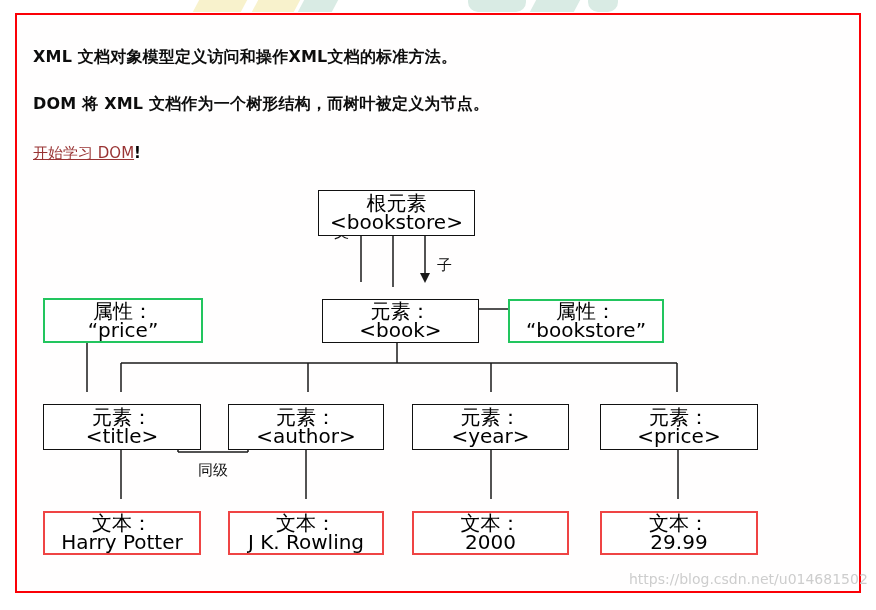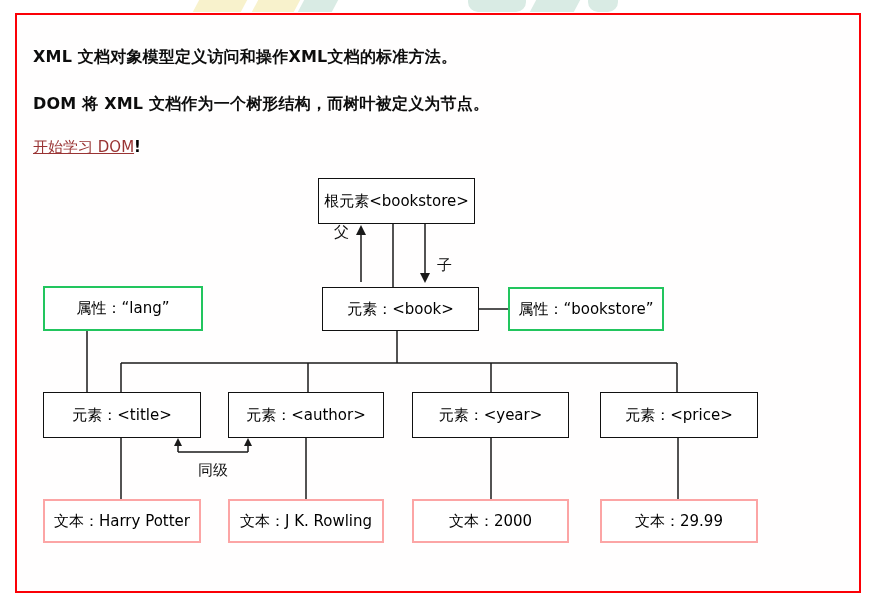--- a/index.html
+++ b/index.html
@@ -24,26 +24,26 @@
     color:#0d0d0d;white-space:nowrap;letter-spacing:0.2px;
   }
   .link-line{position:absolute;font-size:15px;white-space:nowrap;}
   .link-line a{color:#993333;text-decoration:underline;cursor:pointer;}
   .link-line .bang{color:#000;font-weight:bold;}
 
   svg.wires{position:absolute;left:0;top:0;pointer-events:none;}
 
   .box{
     position:absolute;background:#fff;box-sizing:border-box;
-    display:flex;flex-direction:row;align-items:center;justify-content:center;
-    font-size:15px;line-height:19px;text-align:center;white-space:nowrap;
+    display:flex;flex-direction:column;align-items:center;justify-content:center;
+    font-size:20px;line-height:19px;text-align:center;white-space:nowrap;margin-top:12px;
   }
   .box-black{border:1.5px solid #111;}
   .box-red{border:2px solid #22c55e;}
-  .box-blue{border:2px solid #fca5a5;}
+  .box-blue{border:2px solid #ef4444;}
 
   .arrow-label{position:absolute;font-size:15px;color:#111;white-space:nowrap;}
   .sibling-label{position:absolute;font-size:15px;color:#111;text-align:center;width:50px;margin-top:8px;}
 
   .watermark{
     position:absolute;left:629px;top:571px;font-size:14px;color:#c9c9c9;
     opacity:.92;letter-spacing:0px;white-space:nowrap;z-index:3;
   }
 </style>
 </head>
@@ -55,21 +55,21 @@
   <div class="deco yellow skew" style="left:255px;width:42px"></div>
   <div class="deco teal skew" style="left:301px;width:34px"></div>
   <div class="deco teal blob" style="left:468px;width:58px"></div>
   <div class="deco teal skew" style="left:533px;width:44px"></div>
   <div class="deco teal blob" style="left:588px;width:30px"></div>
 
   <div class="frame"></div>
 
   <div class="para" style="left:33px;top:47px">XML 文档对象模型定义访问和操作XML文档的标准方法。</div>
   <div class="para" style="left:33px;top:94px">DOM 将 XML 文档作为一个树形结构，而树叶被定义为节点。</div>
-  <div class="link-line" style="left:33px;top:138px">
+  <div class="link-line" style="left:33px;top:144px">
     <a>开始学习 DOM</a><span class="bang">!</span>
   </div>
 
   <svg class="wires" width="876" height="610" viewBox="0 0 876 610">
     <g stroke="#1a1a1a" stroke-width="1.5" fill="none">
 
       <path d="M393 223 V287"></path>
 
       <path d="M361 282 V234"></path>
 
@@ -109,21 +109,21 @@
   <div class="arrow-label" style="left:437px;top:256px">子</div>
   <div class="sibling-label" style="left:188px;top:453px">同级</div>
 
   <div class="box box-black" style="left:318px;top:178px;width:157px;height:46px">
     <span>根元素</span>
     <span>&lt;bookstore&gt;</span>
   </div>
 
   <div class="box box-red" style="left:43px;top:286px;width:160px;height:45px">
     <span>属性：</span>
-    <span>“lang”</span>
+    <span>“price”</span>
   </div>
   <div class="box box-red" style="left:508px;top:287px;width:156px;height:44px">
     <span>属性：</span>
     <span>“bookstore”</span>
   </div>
 
   <div class="box box-black" style="left:322px;top:287px;width:157px;height:44px">
     <span>元素：</span>
     <span>&lt;book&gt;</span>
   </div>
@@ -155,14 +155,15 @@
   </div>
   <div class="box box-blue" style="left:412px;top:499px;width:157px;height:44px">
     <span>文本：</span>
     <span>2000</span>
   </div>
   <div class="box box-blue" style="left:600px;top:499px;width:158px;height:44px">
     <span>文本：</span>
     <span>29.99</span>
   </div>
 
+  <div class="watermark">https://blog.csdn.net/u014681502</div>
 
 </div>
 
 </body></html>

